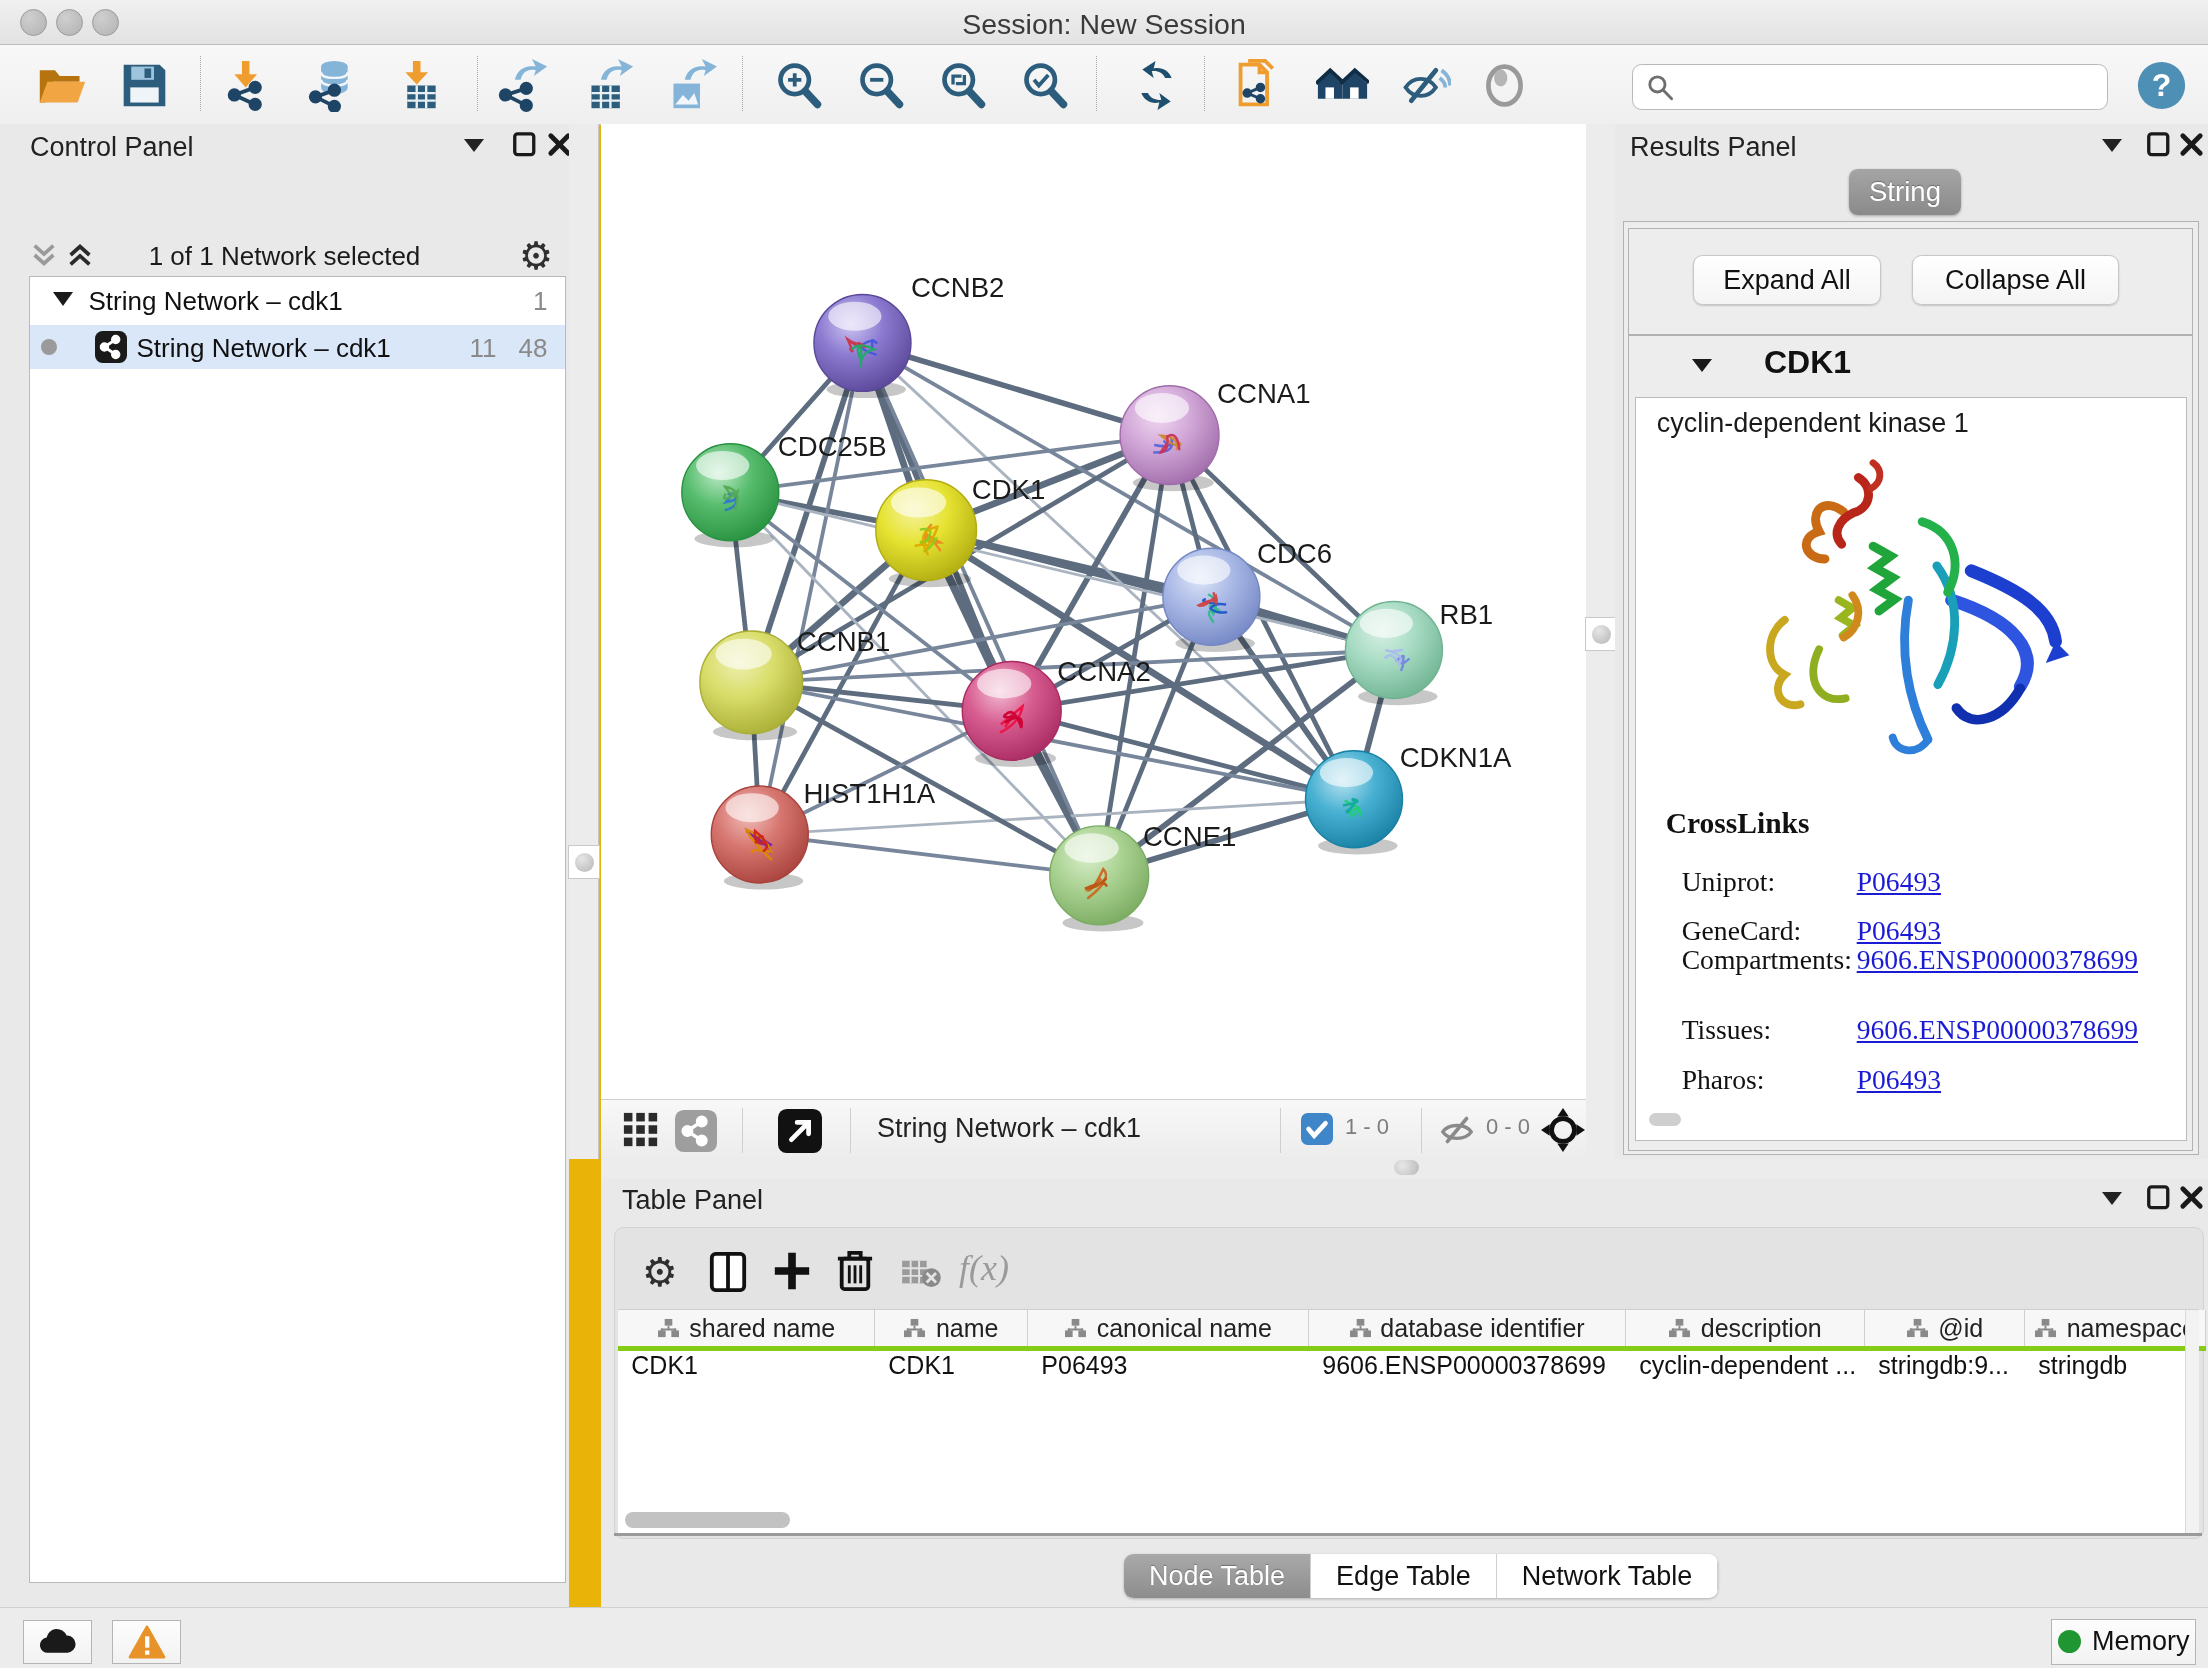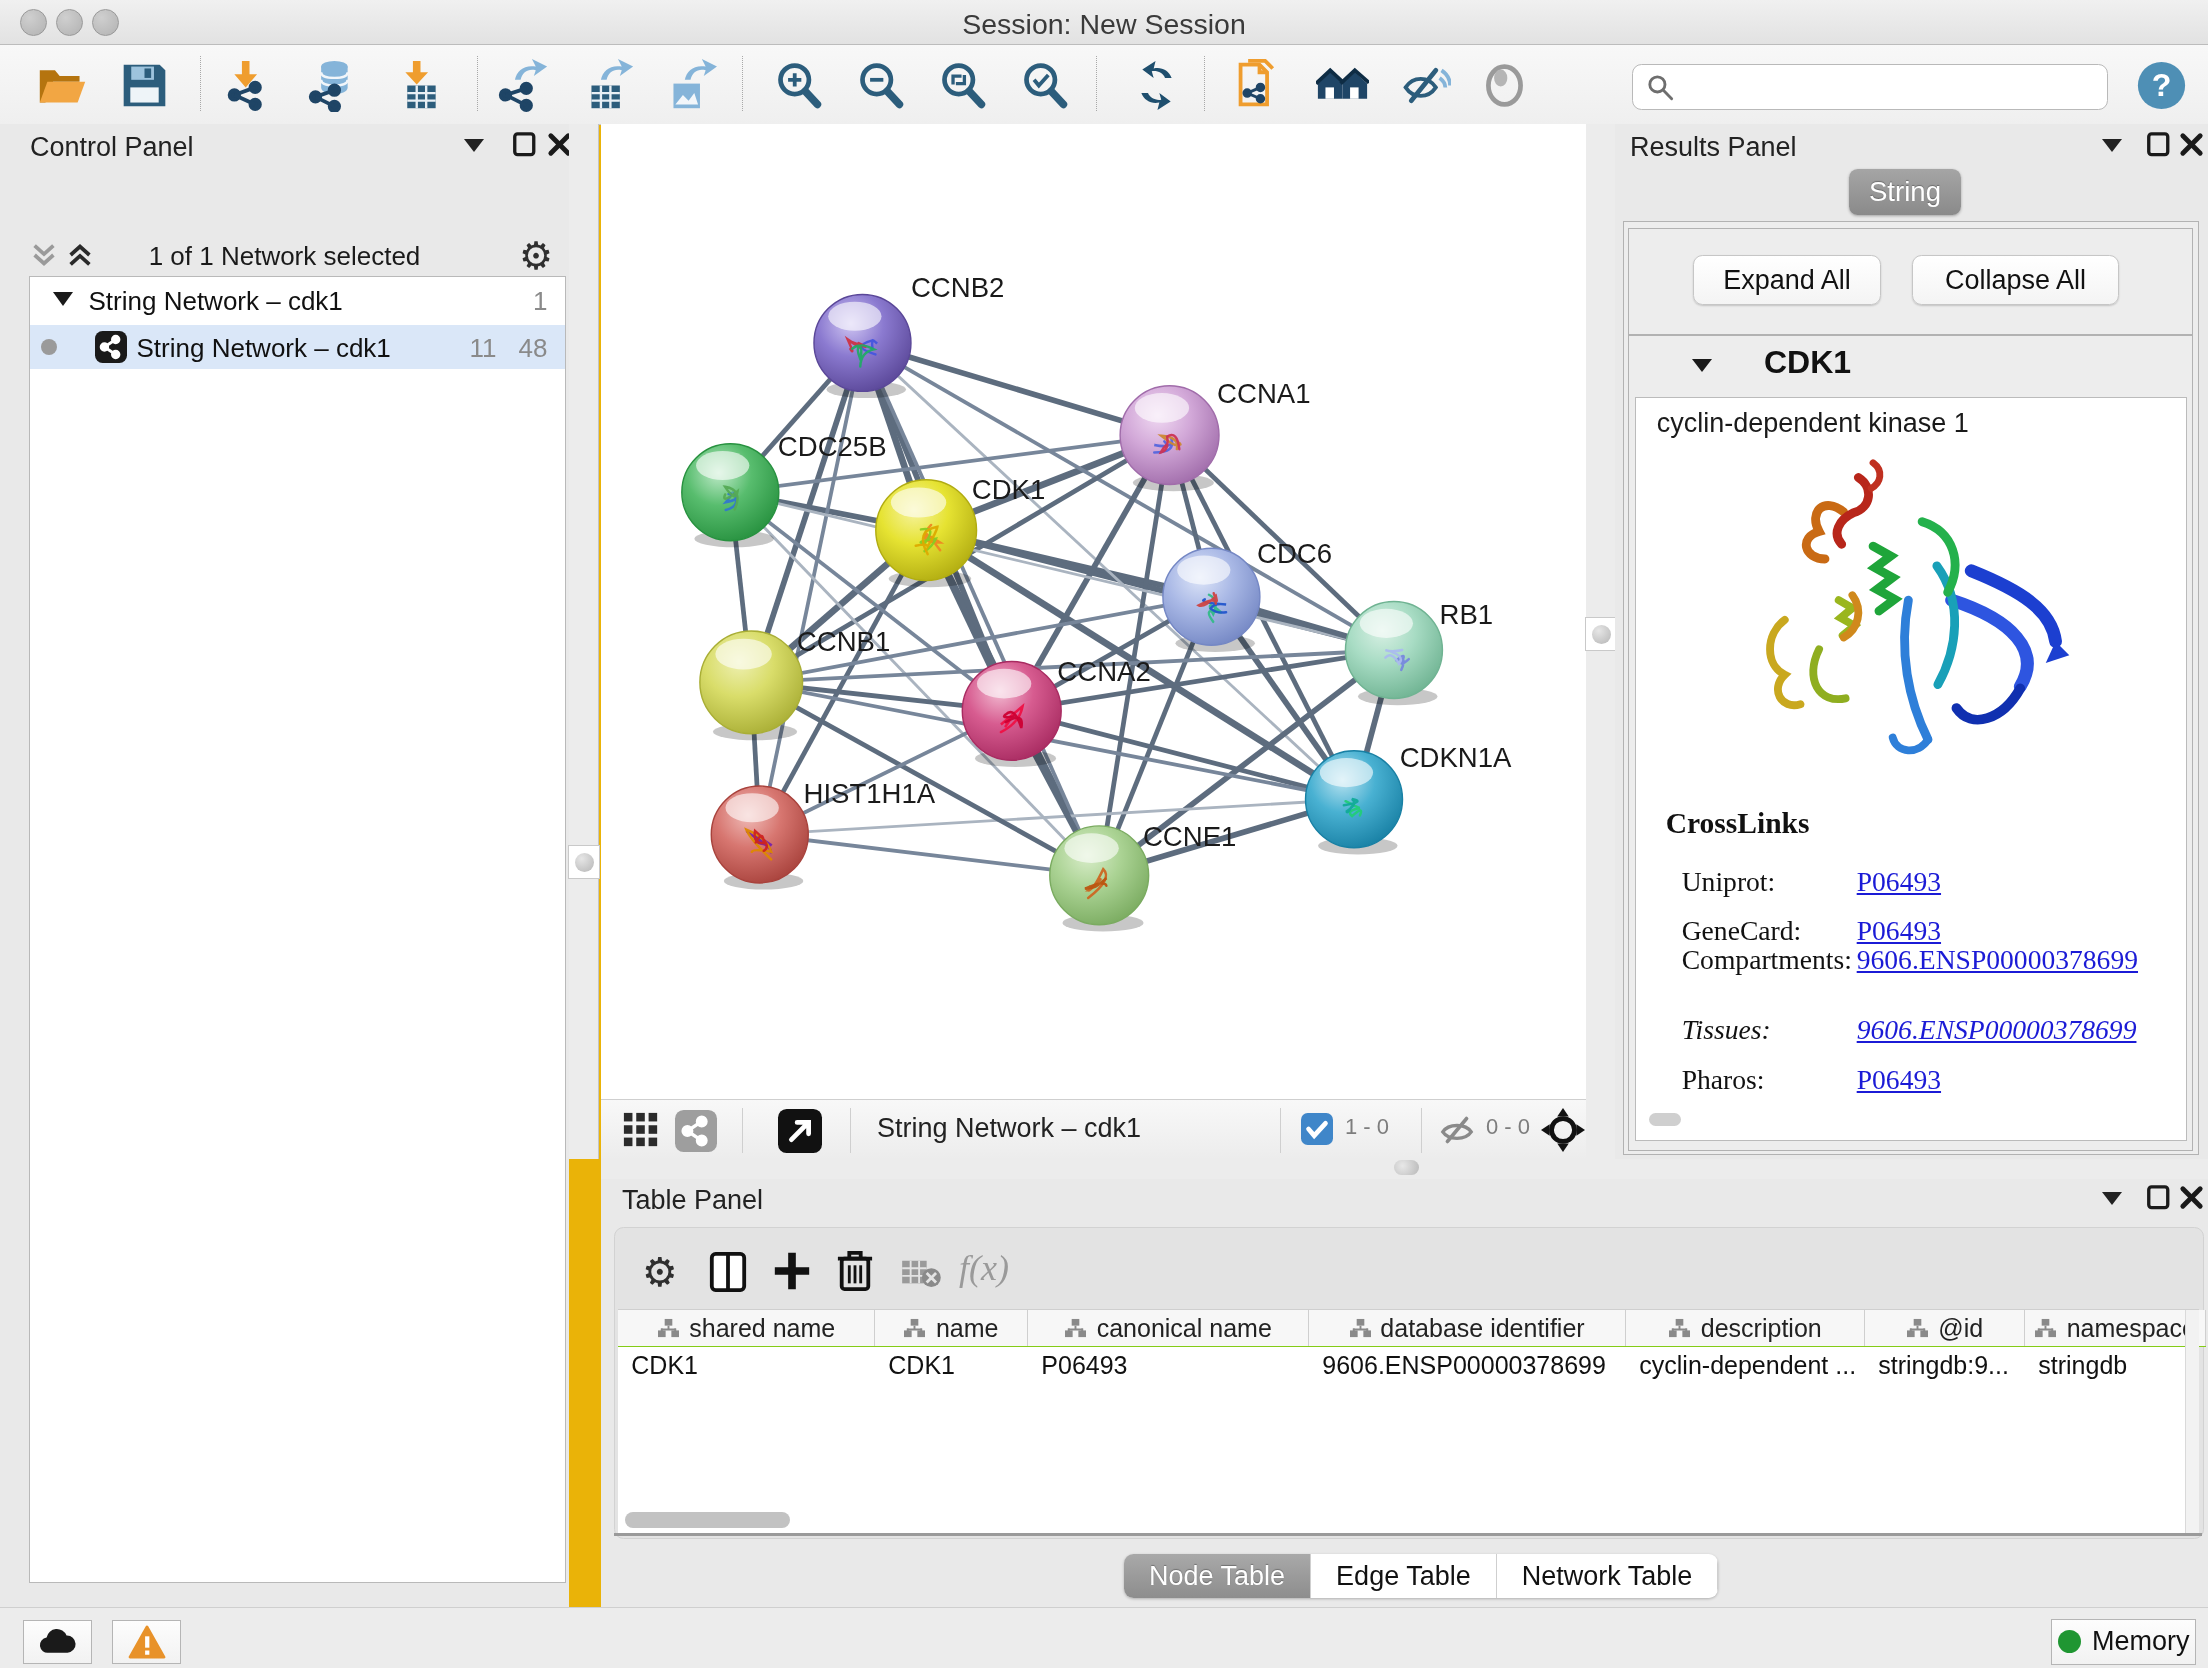--- a/index.html
+++ b/index.html
@@ -41,21 +41,21 @@
   .rbox{border:1.9px solid #b2b2b2;background:#ededed;}
   .rbtn{position:absolute;background:linear-gradient(#ffffff,#f4f4f4);border:1.9px solid #c6c6c6;border-radius:9.5px;font-size:27px;color:#111;text-align:center;box-shadow:0 1px 1.9px rgba(0,0,0,.18);}
   .stringtab{left:1849px;top:169px;width:112px;height:46px;background:linear-gradient(#a5a5a5,#8a8a8a);border-radius:8.6px;color:#fff;font-size:27.6px;text-align:center;line-height:46px;text-shadow:0 -1px 1px rgba(0,0,0,.3);box-shadow:0 1px 2.9px rgba(0,0,0,.3);}
   .clserif{font-family:"Liberation Serif","DejaVu Serif",serif;}
   .cl-row{position:absolute;left:1691px;width:485px;height:38px;}
   .cl-label{position:absolute;left:0;font-size:27.6px;color:#111;}
   .cl-value{position:absolute;left:175px;font-size:27.6px;color:#1b1bd6;text-decoration:underline;}
   
   .tpbox{left:614px;top:1227px;width:1588px;height:310px;background:#e3e3e3;border:1px solid #d2d2d2;border-radius:9.5px;}
   .tablewrap{left:618px;top:1309px;width:1581px;height:224px;background:#fff;border-top:1px solid #cfcfcf;}
-  .thead{position:absolute;left:0;top:0;height:36px;display:flex;background:#f7f7f7;border-bottom:1px solid #84cc16;}
+  .thead{position:absolute;left:0;top:0;height:36px;display:flex;background:#f7f7f7;border-bottom:5px solid #84cc16;}
   .th{box-sizing:border-box;display:flex;align-items:center;justify-content:center;gap:9.5px;font-size:25px;color:#222;border-right:1px solid #cfcfcf;overflow:hidden;white-space:nowrap;}
   .trow{position:absolute;left:0;top:36px;height:38px;display:flex;}
   .td{box-sizing:border-box;padding-left:13.3px;font-size:25px;color:#111;display:flex;align-items:center;overflow:hidden;white-space:nowrap;}
   .hscroll{left:625px;top:1512px;width:165px;height:16px;border-radius:8.6px;background:#c2c2c2;}
   
   .statusbar{left:0;top:1607px;width:2208px;height:61px;background:#ececec;border-top:1px solid #cfcfcf;}
   .sbtn{position:absolute;top:12.4px;width:67px;height:42px;background:linear-gradient(#fdfdfd,#f2f2f2);border:1.9px solid #b5b5b5;display:flex;align-items:center;justify-content:center;}
   .membtn{position:absolute;top:10.5px;left:2051px;width:143px;height:44px;background:linear-gradient(#fdfdfd,#f2f2f2);border:1.9px solid #b5b5b5;display:flex;align-items:center;justify-content:center;gap:11.4px;font-size:27px;color:#111;}
   .icon-x line{stroke:#1a1a1a;stroke-width:5;stroke-linecap:round;}
   .icon-sq rect{fill:none;stroke:#1a1a1a;stroke-width:3.5;}
@@ -573,21 +573,21 @@
             <a class="cl-value">P06493</a>
           </div>
           <div class="cl-row clserif" style="left: 46px; top: 517px;">
             <span class="cl-label">GeneCard:</span>
             <a class="cl-value">P06493</a>
           </div>
           <div class="cl-row clserif" style="left: 46px; top: 546px;">
             <span class="cl-label">Compartments:</span>
             <a class="cl-value">9606.ENSP00000378699</a>
           </div>
-          <div class="cl-row clserif" style="left: 46px; top: 616px; font-style: italic;">
+          <div class="cl-row clserif" style="left: 46px; top: 616px;">
             <span class="cl-label">Tissues:</span>
             <a class="cl-value">9606.ENSP00000378699</a>
           </div>
           <div class="cl-row clserif" style="left: 46px; top: 666px;">
             <span class="cl-label">Pharos:</span>
             <a class="cl-value">P06493</a>
           </div>
         </div>
       <div class="abs" style="left:13.3px;top:715px;width:32px;height:13.3px;border-radius:6.7px;background:#cfcfcf"></div>
     </div>

